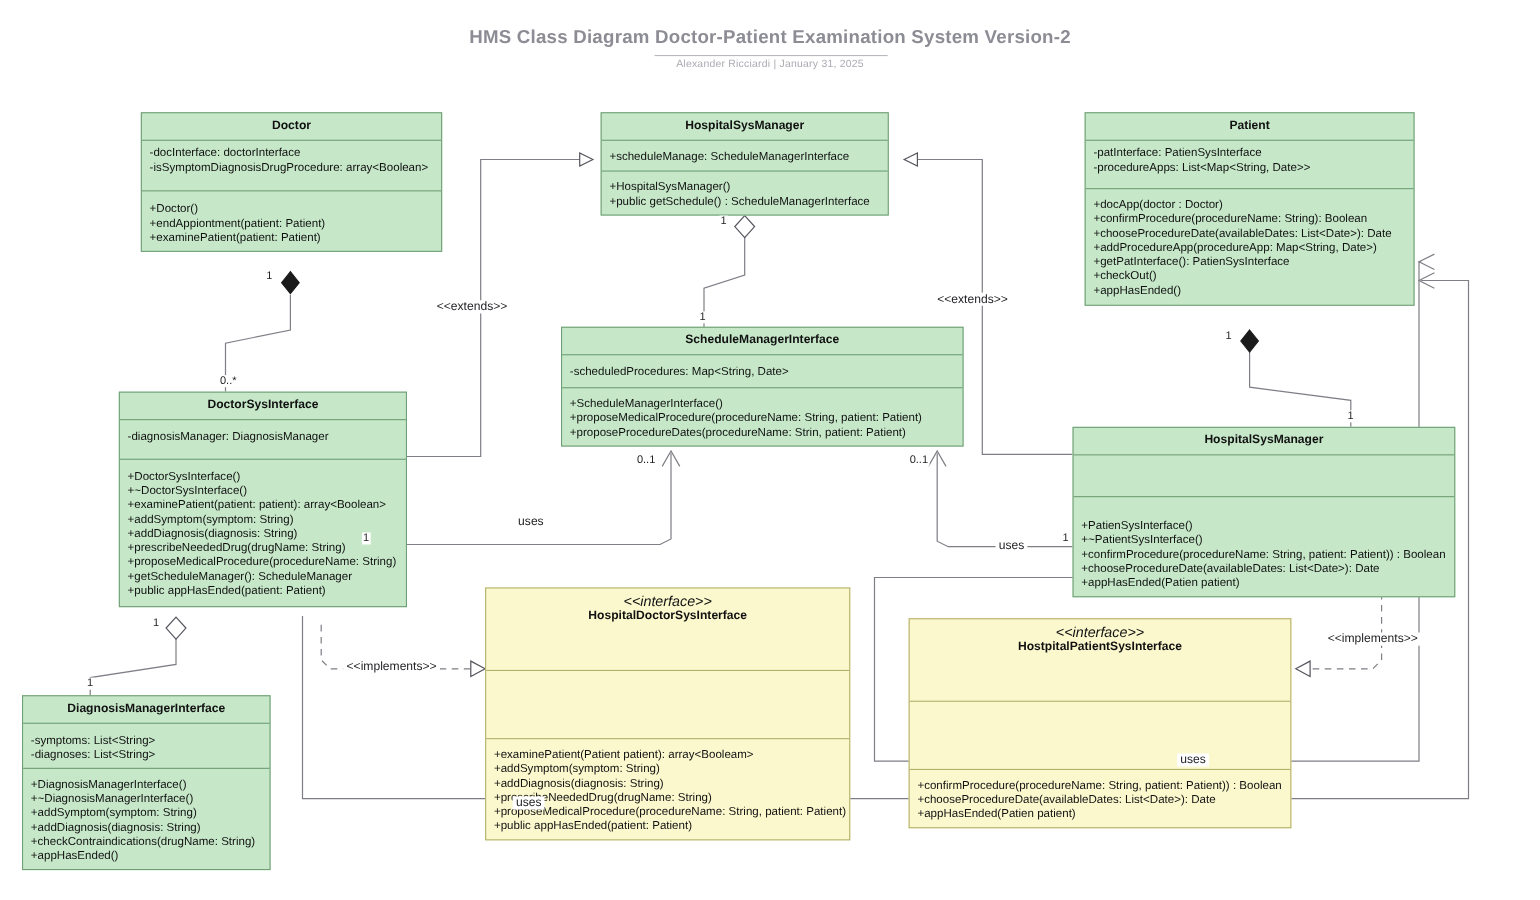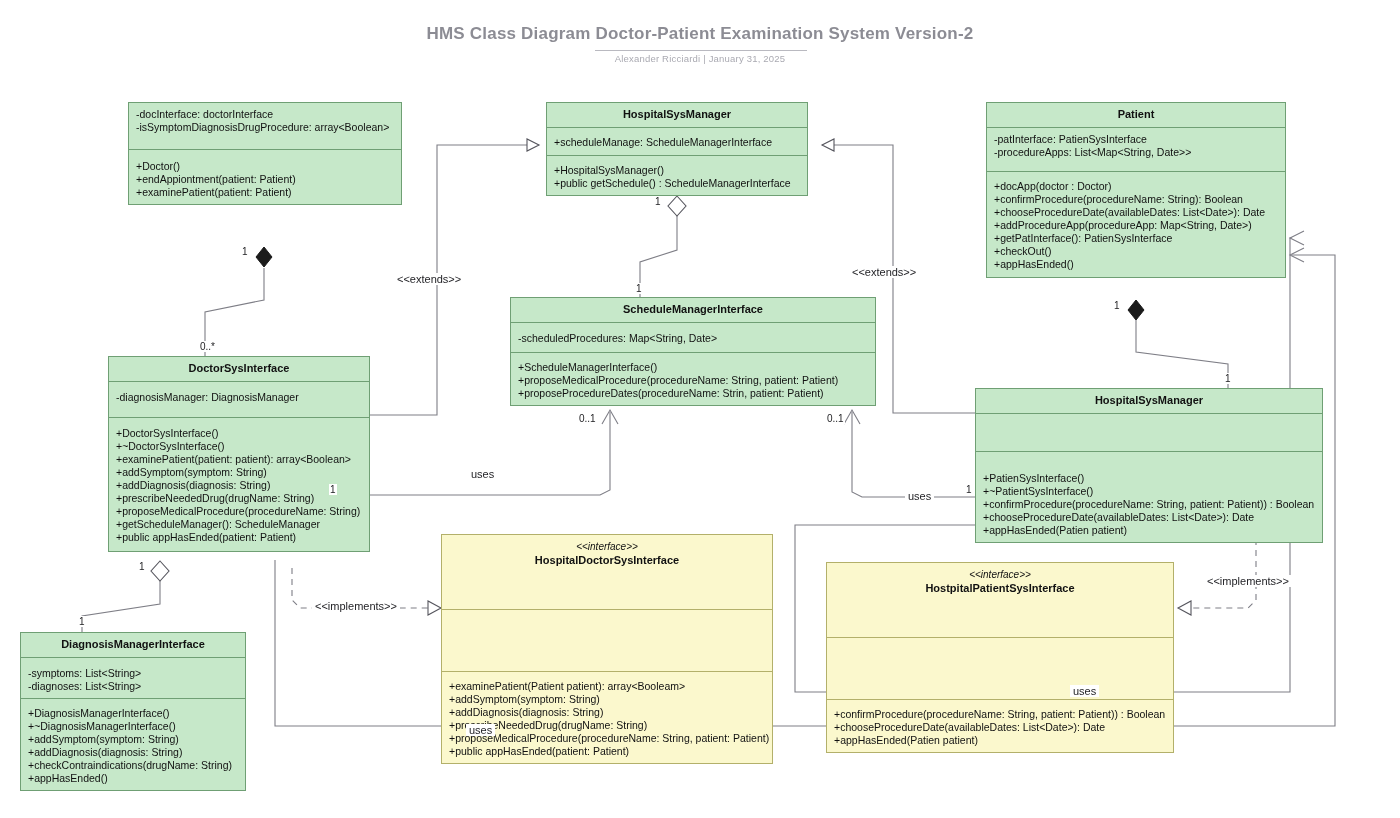--- a/index.html
+++ b/index.html
@@ -93,21 +93,21 @@
   .uml .title {
     text-align: center;
     font-weight: bold;
     font-size: 11px;
     padding: 5px 6px 6px;
   }
   .uml .stereo {
     display: block;
     font-weight: normal;
     font-style: italic;
-    font-size: 10px;
+    font-size: 13px;
     margin-bottom: 1px;
   }
   .uml .line { white-space: nowrap; }
 
   
   .elabel {
     position: absolute;
     font-size: 11px;
     color: #242428;
     background: #ffffff;
@@ -165,20 +165,21 @@
     <polygon class="hollow-head" points="1178,608 1191,601 1191,615"></polygon>
 
     <polyline points="275,560 275,726 1335,726 1335,255 1292,255"></polyline>
     <polyline class="open-arrow" points="1304,248 1290,255 1304,262"></polyline>
 
     <polyline points="1000,525 795,525 795,692 1290,692 1290,238 1292,238"></polyline>
     <polyline class="open-arrow" points="1304,231 1290,238 1304,245"></polyline>
   </svg>
 
   <div class="uml" style="left:128px; top:102px; width:274px;">
+    <div class="sec title">Doctor</div>
     <div class="sec" style="min-height:46px">
       <div class="line">-docInterface: doctorInterface</div>
       <div class="line">-isSymptomDiagnosisDrugProcedure: array&lt;Boolean&gt;</div>
     </div>
     <div class="sec" style="min-height:54px; padding-top:10px">
       <div class="line">+Doctor()</div>
       <div class="line">+endAppiontment(patient: Patient)</div>
       <div class="line">+examinePatient(patient: Patient)</div>
     </div>
   </div>

